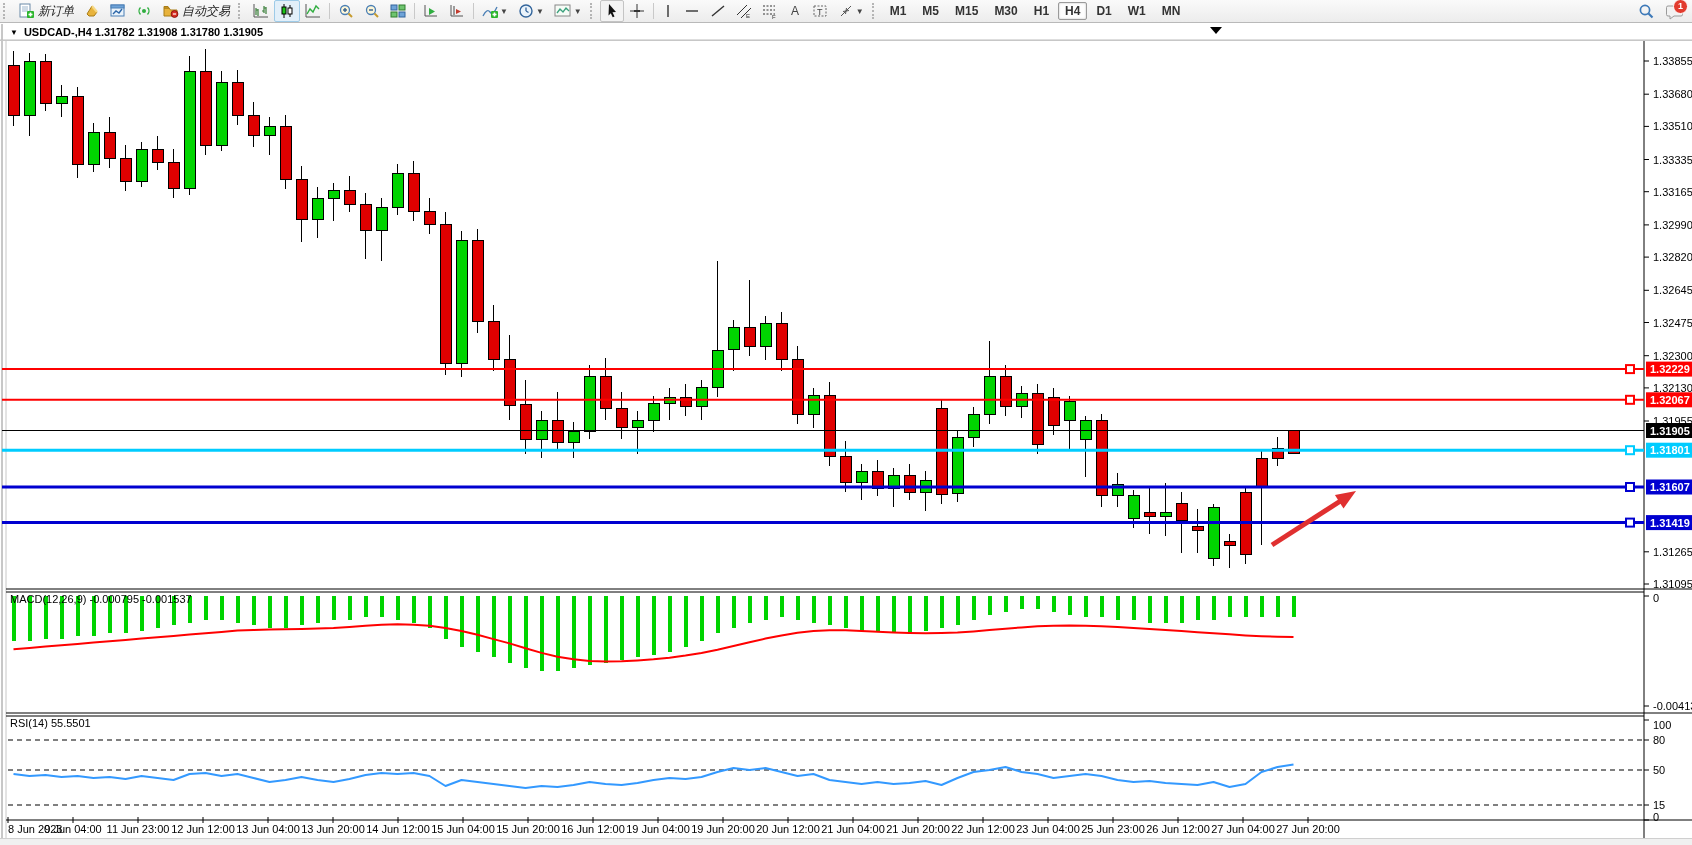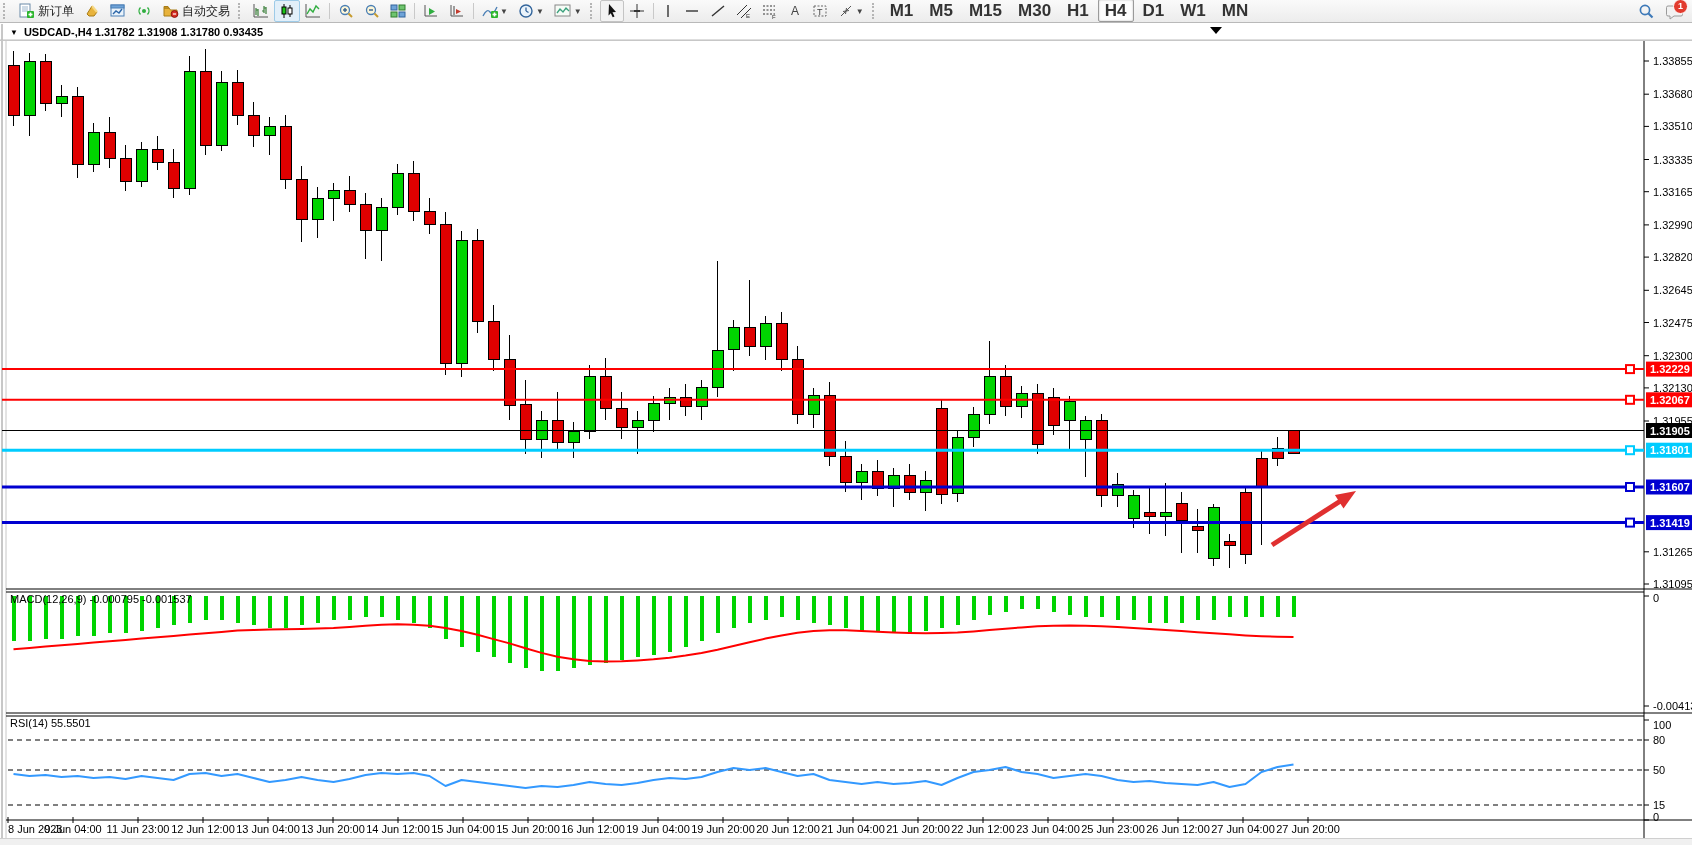--- a/index.html
+++ b/index.html
@@ -1,25 +1,25 @@
 <!DOCTYPE html>
 <html><head>
 <meta charset="utf-8">
 <style>
   html,body{margin:0;padding:0;background:#fff;width:1692px;height:845px;overflow:hidden;
     font-family:"Liberation Sans","DejaVu Sans",sans-serif;-webkit-font-smoothing:none;}
   
   #toolbar{position:absolute;left:0;top:0;width:1692px;height:22px;background:linear-gradient(#fafafa,#ececec);
     border-bottom:1px solid #b9b9b9;display:flex;align-items:center;z-index:5;font-size:12px;color:#222;}
   .tb{display:flex;align-items:center;height:20px;padding:0 4px;border:1px solid transparent;border-radius:2px;}
-  .tb-label{margin-left:3px;white-space:nowrap;}
+  .tb-label{margin-left:3px;white-space:nowrap;font-style:italic;}
   .handle{width:5px;height:16px;margin:0 3px;border-left:2px dotted #b5b5b5;}
   .vsep{width:1px;height:16px;background:#c9c9c9;margin:0 3px;}
   .caret{font-size:8px;color:#444;margin-left:2px;}
-  .tf{padding:1px 6px;margin:0 1px;font-size:17px;font-weight:bold;color:#333;border:1px solid transparent;border-radius:2px;cursor:default;}
+  .tf{padding:1px 6px;margin:0 1px;font-size:12px;font-weight:bold;color:#333;border:1px solid transparent;border-radius:2px;cursor:default;}
   .tf.active{background:#fdfdfd;border-color:#9a9a9a;box-shadow:inset 0 0 2px #bbb;text-align:center;}
   #tb-right{margin-left:auto;display:flex;align-items:center;padding-right:8px;}
   .badge{position:absolute;right:-4px;top:-4px;width:13px;height:13px;border-radius:50%;background:#e23b2e;color:#fff;
     font-size:9px;font-weight:bold;display:flex;align-items:center;justify-content:center;border:1px solid #fff;}
   .bubble-wrap{position:relative;margin-left:10px;}
   .ti{display:block;}
   
   #chartwin{position:absolute;left:0;top:22px;width:1692px;height:823px;background:#fff;z-index:1;}
   #title-row{position:absolute;left:0;top:2px;width:1692px;height:16px;z-index:4;display:flex;align-items:center;
     font-size:11px;font-weight:bold;color:#000;border-bottom:1px solid #c7c7c7;background:transparent;}
@@ -249,21 +249,21 @@
           <path d="M3 3 h13 a1.5 1.5 0 0 1 1.5 1.5 v7 a1.5 1.5 0 0 1 -1.5 1.5 h-7 l-4 3 v-3 h-2 a1.5 1.5 0 0 1 -1.5 -1.5 v-7 A1.5 1.5 0 0 1 3 3Z" fill="#f2f2f2" stroke="#9a9a9a"></path>
         </svg>
       <span class="badge">1</span>
     </div>
   </div>
 </div>
 
 <div id="chartwin">
   <div id="title-row">
     <span class="tri">▼</span>
-    <span>USDCAD-,H4  1.31782 1.31908 1.31780 0.93435</span>
+    <span>USDCAD-,H4  1.31782 1.31908 1.31780 1.31905</span>
   </div>
   <svg id="chart-svg" xmlns="http://www.w3.org/2000/svg" viewBox="0 0 1692 845">
       <g>
         <rect x="0" y="22" width="1692" height="823" fill="#fff"></rect>
         <line x1="2" y1="24" x2="2" y2="838" stroke="#909090"></line>
         <line x1="6" y1="40" x2="6" y2="838" stroke="#c8c8c8"></line>
         <line x1="0" y1="40" x2="1692" y2="40" stroke="#bdbdbd"></line>
         <line x1="1644" y1="40" x2="1644" y2="838" stroke="#000"></line>
         <line x1="6" y1="589" x2="1692" y2="589" stroke="#000"></line>
         <line x1="6" y1="592" x2="1644" y2="592" stroke="#000"></line>

